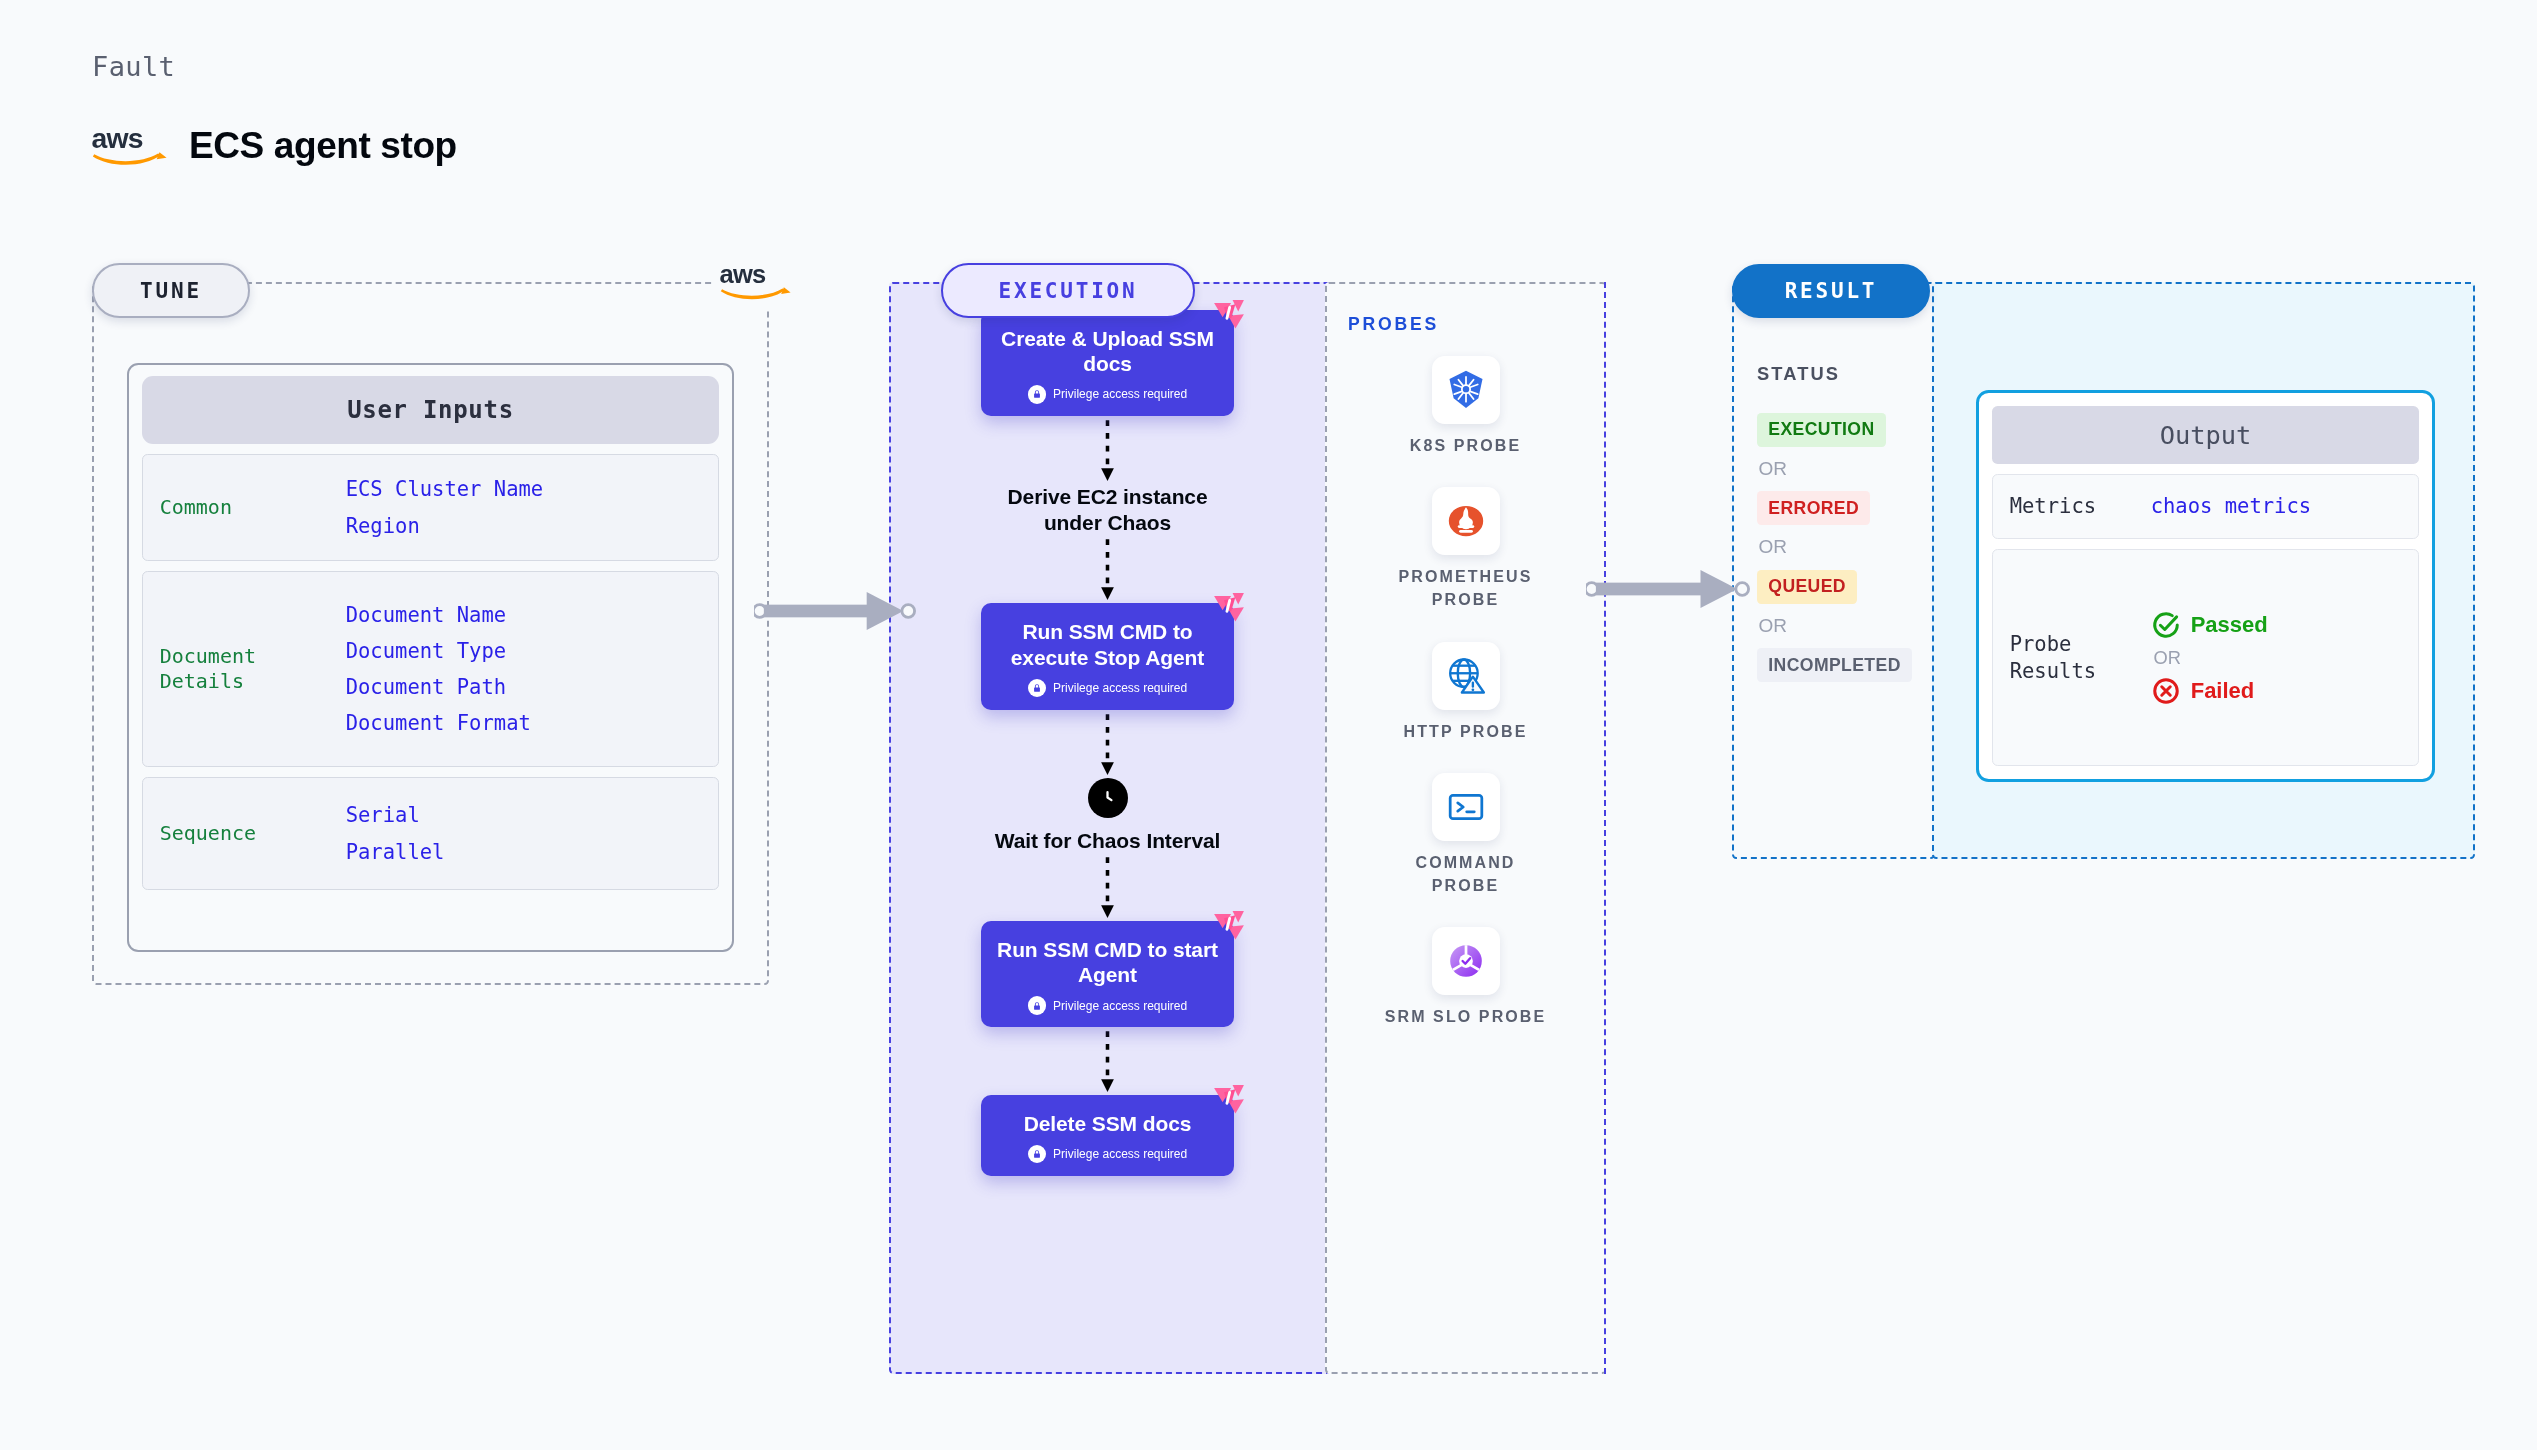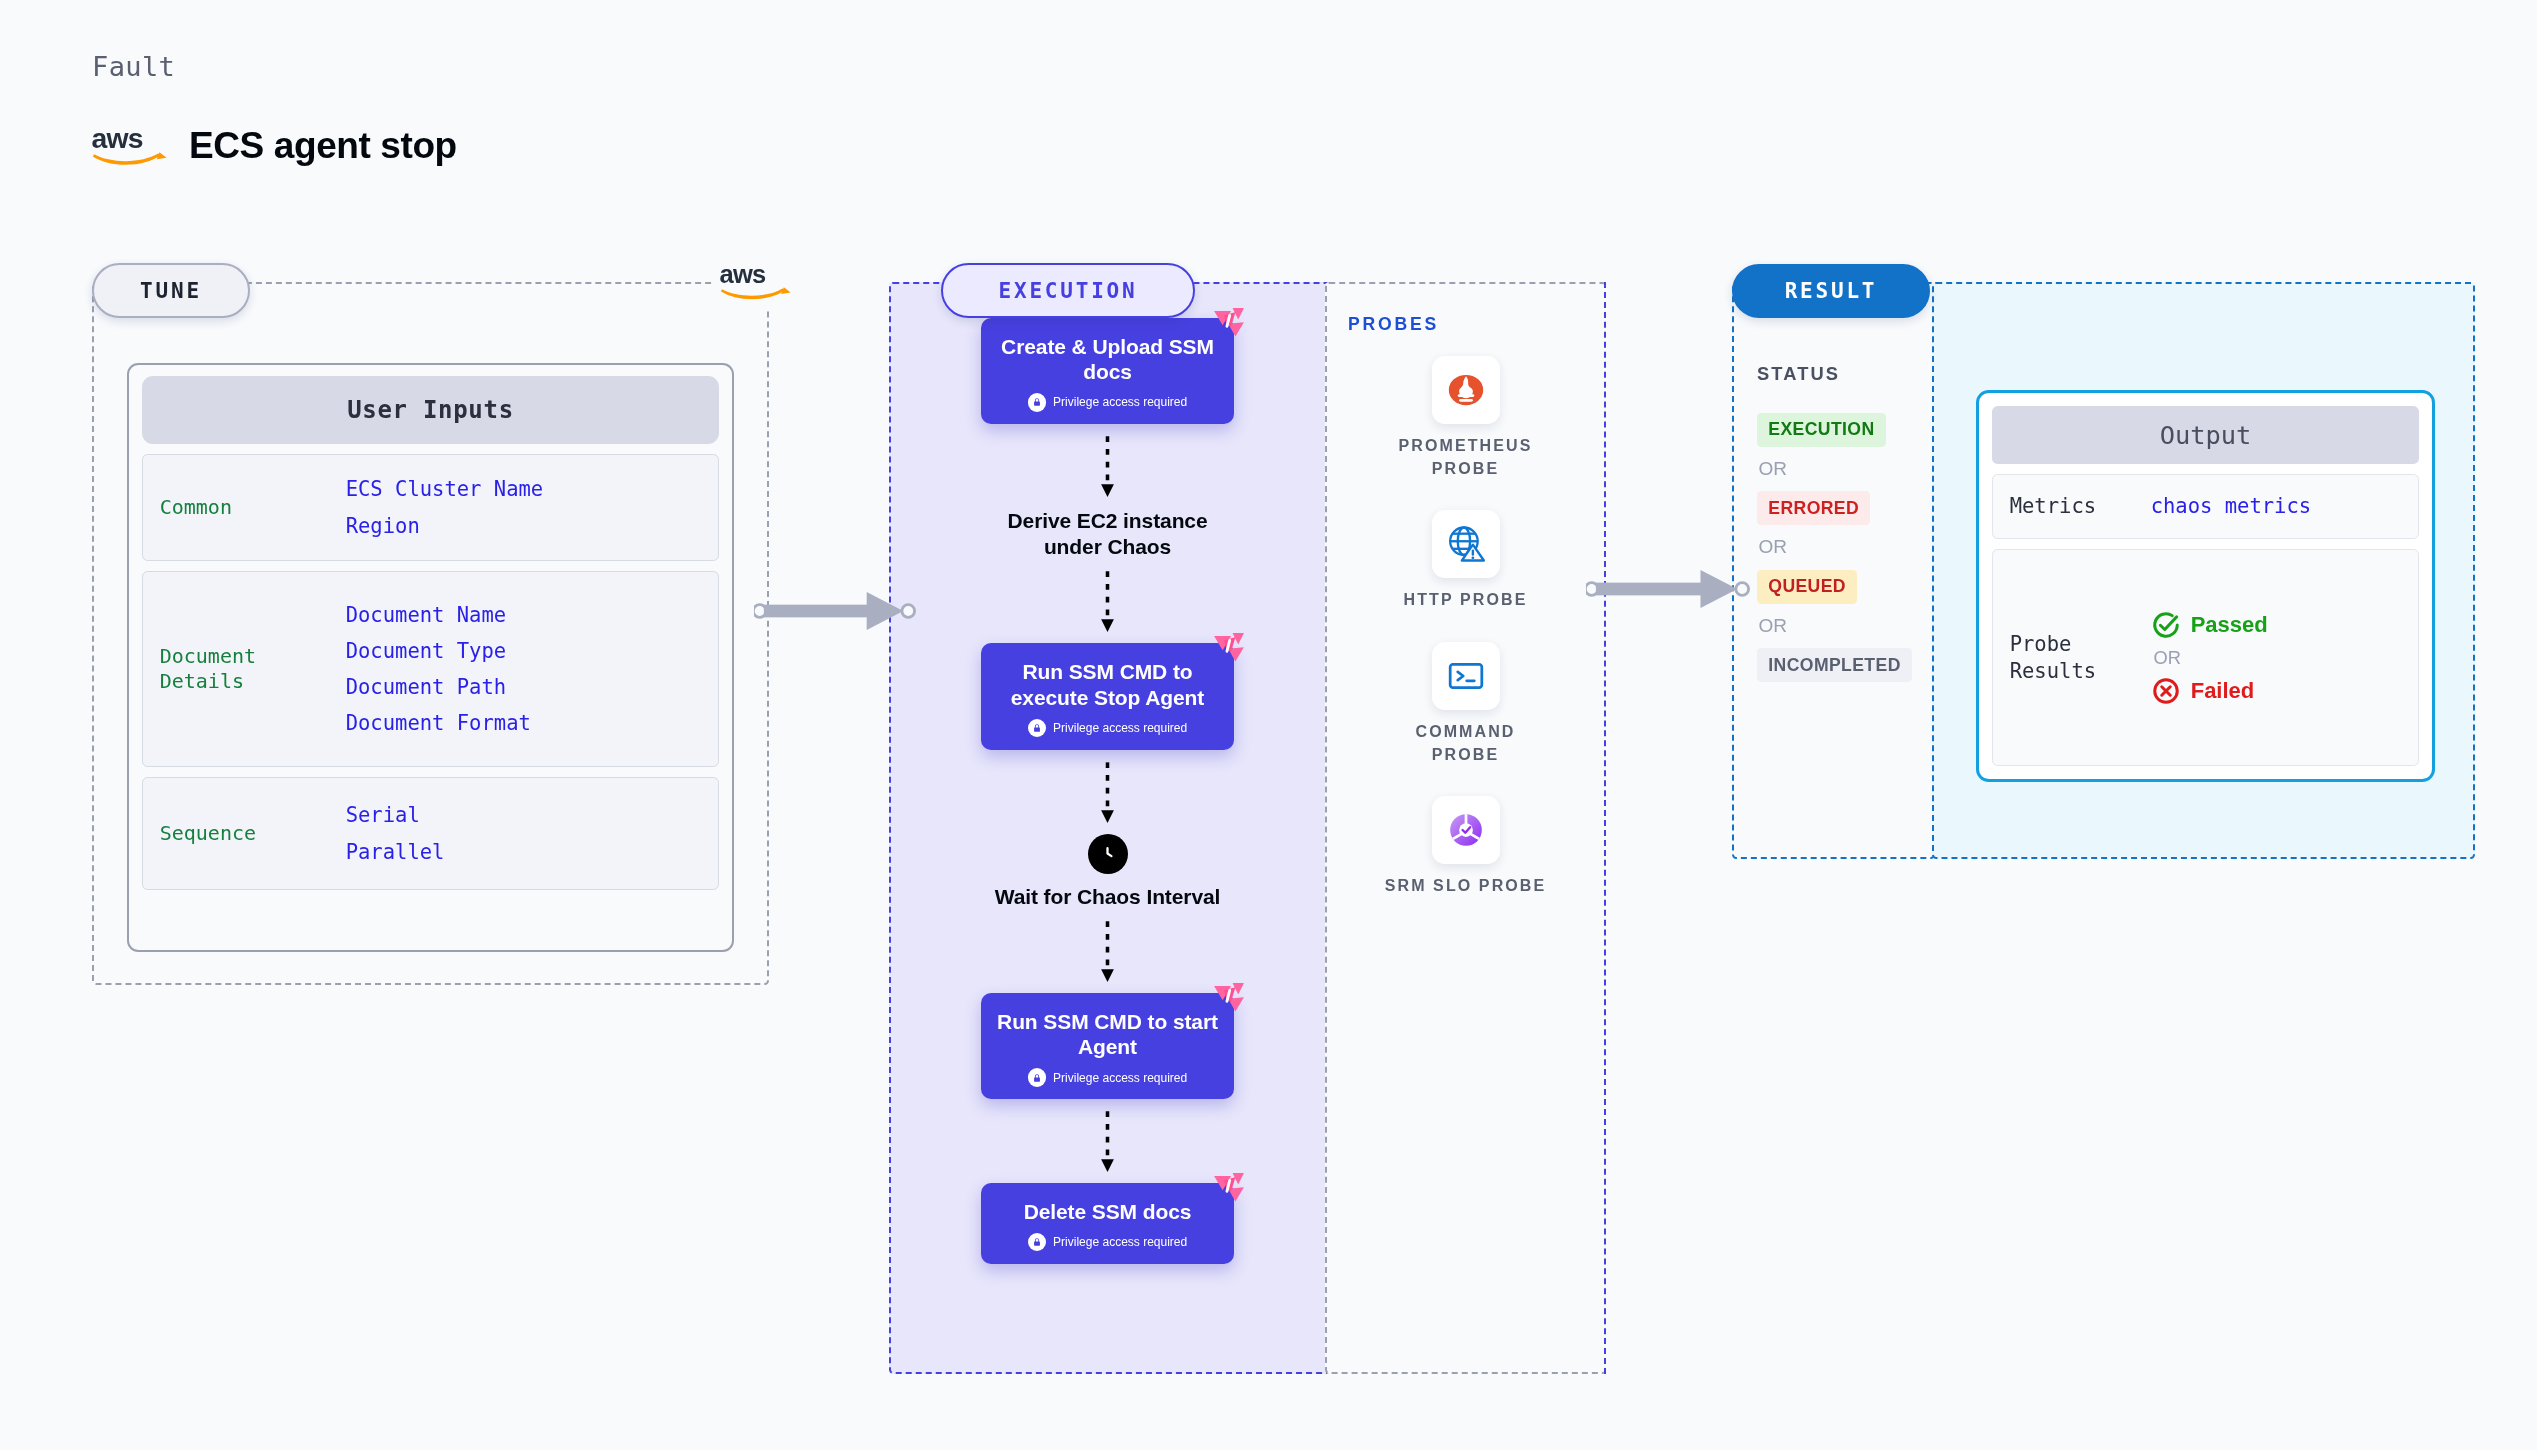--- a/index.html
+++ b/index.html
@@ -120,21 +120,21 @@
     display: flex; flex-direction: column; justify-content: center; gap: 17px;
   }
   .ui-group.g-doc .ui-values { gap: 15.5px; }
   .ui-val {
     font-family: "DejaVu Sans Mono", monospace;
     font-size: 20.5px; color: #2a21e8; line-height: 1;
   }
 
   
   .flow { position: absolute; left: 910px; top: 310px; width: 395px; }
-  .step-wrap { position: relative; width: 253px; margin: 8px auto; }
+  .step-wrap { position: relative; width: 253px; margin: 0 auto; }
   .step-box {
     position: relative; width: 253px; background: #4740e0;
     border-radius: 10px; padding: 15.5px 10px 12.7px;
     box-shadow: 0 7px 15.5px rgba(70,60,200,.28);
     text-align: center;
   }
   .step-title {
     color: #ffffff; font-size: 21px; font-weight: 700; line-height: 1.22;
     letter-spacing: -0.1px;
   }
@@ -449,20 +449,41 @@
           <path d="M24 20 L40 16 L34 36 L28 34 Z" fill="#ff4f93"></path>
           <rect x="28" y="18" width="4" height="20" rx="2" fill="#ffffff" transform="rotate(14 30 28)"></rect>
         </svg>
       </span>
     </div>
   </div>
 
   <div class="probes-title">PROBES</div>
   <div class="probe-list">
 
+    <div class="probe-item">
+      <div class="probe-tile">
+        <svg viewBox="0 0 64 64">
+          <path d="M32 4 L56 16 L50 44 L32 58 L14 44 L8 16 Z" fill="#326ce5"></path>
+          <circle cx="32" cy="31" r="6" fill="none" stroke="#fff" stroke-width="2.6"></circle>
+          <g stroke="#fff" stroke-width="2.6" stroke-linecap="round">
+            <line x1="32" y1="13" x2="32" y2="25"></line>
+            <line x1="32" y1="37" x2="32" y2="49"></line>
+            <line x1="15" y1="24" x2="26" y2="28"></line>
+            <line x1="38" y1="34" x2="49" y2="38"></line>
+            <line x1="49" y1="24" x2="38" y2="28"></line>
+            <line x1="26" y1="34" x2="15" y2="38"></line>
+            <line x1="21" y1="45" x2="28" y2="36"></line>
+            <line x1="36" y1="26" x2="43" y2="17"></line>
+            <line x1="43" y1="45" x2="36" y2="36"></line>
+            <line x1="28" y1="26" x2="21" y2="17"></line>
+          </g>
+        </svg>
+      </div>
+      <div class="probe-label">K8S PROBE</div>
+    </div>
 
     <div class="probe-item">
       <div class="probe-tile">
         <svg viewBox="0 0 64 64">
           <ellipse cx="32" cy="32" rx="25" ry="22" fill="#e6522c"></ellipse>
           <path d="M32 12 c5 6 2 10 4 14 c2 3 6 3 6 8 a10 10 0 0 1-20 0 c0-6 6-6 6-12 c0-4 2-7 4-10z" fill="#fff"></path>
           <rect x="20" y="38" width="24" height="4" rx="2" fill="#fff"></rect>
           <rect x="22" y="45" width="20" height="4" rx="2" fill="#fff"></rect>
         </svg>
       </div>

